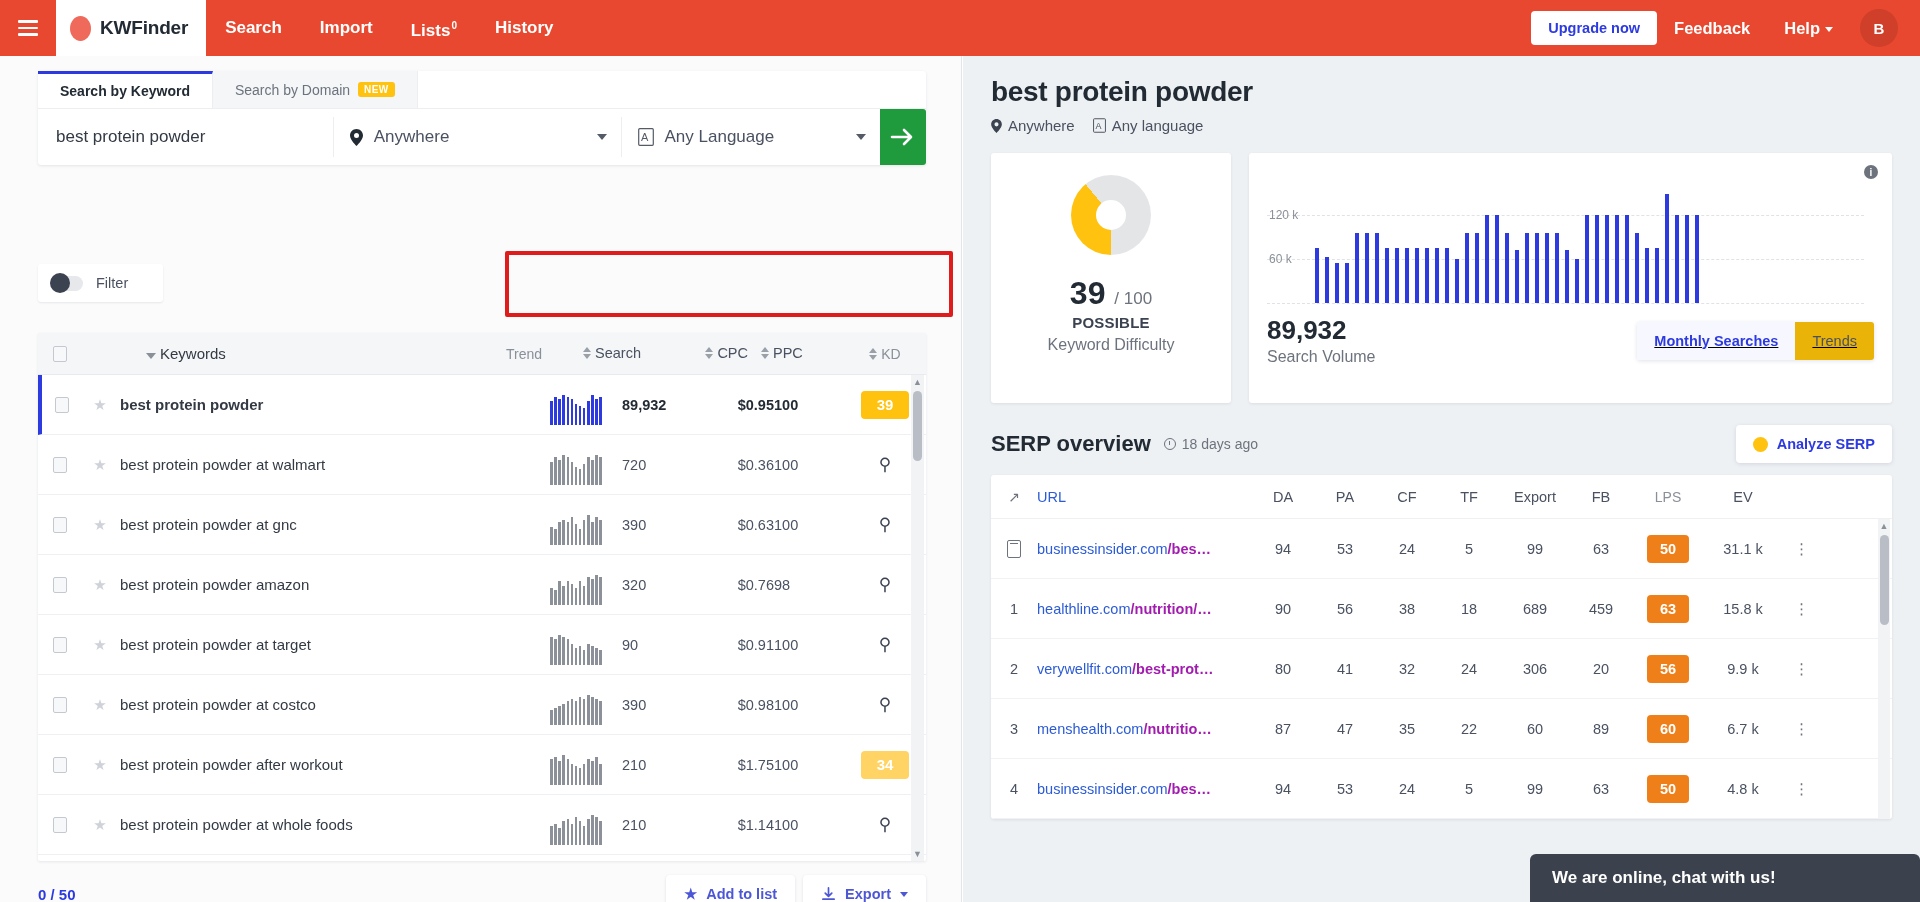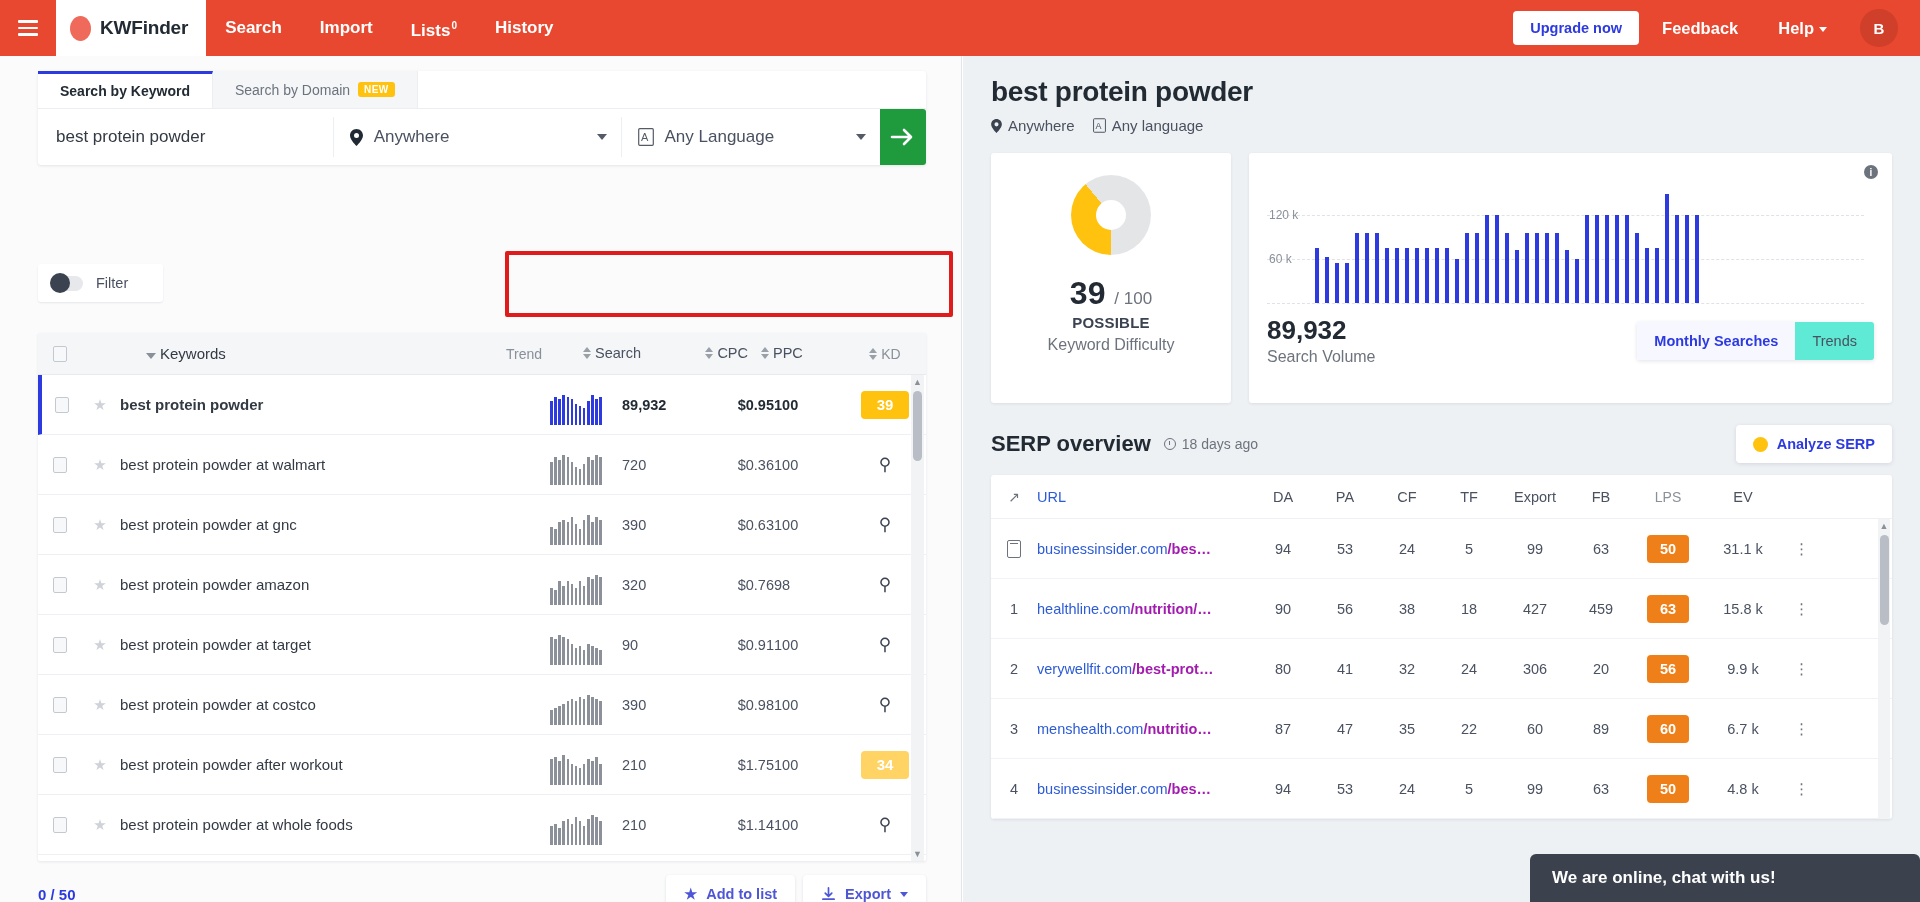--- a/index.html
+++ b/index.html
@@ -26,21 +26,21 @@
   }
   .brand-dot { width: 21px; height: 25px; border-radius: 50%; background: #ef6a5a; }
   .brand-name { font-size: 19px; font-weight: bold; color: #222a33; letter-spacing: -0.2px;}
   .nav { display: flex; align-items: center; height: 56px; }
   .nav-item {
     color: #fff; font-size: 17px; font-weight: bold; padding: 0 19px;
     line-height: 56px; cursor: pointer; position: relative; white-space: nowrap;
   }
   .nav-sup { font-size: 10px; vertical-align: super; font-weight: bold; margin-left: 1px;}
   .topbar-right {
-    margin-left: auto; display: flex; align-items: center; gap: 6px; padding-right: 22px;
+    margin-left: auto; display: flex; align-items: center; padding-right: 22px;
   }
   .upgrade-btn {
     background: #fff; color: #2c3ae0; font-weight: bold; font-size: 14.5px;
     border-radius: 4px; padding: 9px 17px; cursor: pointer; border: none;
     font-family: inherit;
   }
   .tb-link { color:#fff; font-size: 16.5px; font-weight: bold; padding: 0 17px; cursor:pointer;}
   .caret-down {
     display:inline-block; width:0;height:0; margin-left:5px; vertical-align: middle;
     border-left:4.5px solid transparent;border-right:4.5px solid transparent;border-top:5px solid #fff;
@@ -229,22 +229,22 @@
   }
   .sv-chart { position: relative; height: 118px; margin: 18px 0 0 48px; margin-right: 10px;}
   .gridline { position: absolute; left: -48px; right: 0; border-top: 1px dashed #dfe2e7; }
   .ylab { position: absolute; left: -46px; font-size: 12px; color: #8a9099; transform: translateY(-50%);}
   .bars { position: absolute; left: 0; right: 0; bottom: 0; height: 118px; display: flex; align-items: flex-end; gap: 6px;}
   .bars i { display: block; flex: 1; background: #2c3ae0; max-width: 4px;}
   .sv-foot { display: flex; align-items: flex-end; margin-top: 12px; }
   .sv-num { font-size: 26px; font-weight: bold; color: #222a33; }
   .sv-cap { font-size: 16px; color: #6d737d; margin-top: 2px;}
   .seg {
-    margin-left: auto; display: flex; background: #5eead4; border-radius: 3px;
-    box-shadow: 0 1px 4px rgba(20,30,60,.13); height: 38px; align-self: center;
+    margin-left: auto; display: flex; background: #eab308; border-radius: 3px;
+    box-shadow: 0 1px 4px rgba(20,30,60,.13); height: 38px; align-self: center; text-decoration: underline;
   }
   .seg div { padding: 0 17px; display: flex; align-items: center; font-size: 14.5px; color: #4a5160; cursor: pointer;}
   .seg div.active { color: #2c3ae0; font-weight: bold; background: #f7f8ff; }
 
   .serp-head { display: flex; align-items: center; margin-top: 22px; }
   .serp-title { font-size: 22px; font-weight: bold; color: #222a33; text-align: center; }
   .serp-age { font-size: 14px; color: #6d737d; margin-left: 13px; display: inline-flex; align-items: center; gap: 6px;}
   .clock { width: 12px; height: 12px; border: 1.4px solid #6d737d; border-radius: 50%; position: relative;}
   .clock::after { content:''; position:absolute; left:4.3px; top:1.6px; width:1.3px; height:4.2px; background:#6d737d;}
   .analyze-btn {
@@ -794,21 +794,21 @@
      <div class="s-ev">31.1 k</div>
      <div class="s-dots">⋮</div>
         </div>
         <div class="serp-row">
           <div class="s-rank">1</div>
           <div class="s-url">healthline.com<span class="path">/nutrition/…</span></div>
      <div class="s-col">90</div>
      <div class="s-col">56</div>
      <div class="s-col">38</div>
      <div class="s-col">18</div>
-     <div class="s-col links">427</div>
+     <div class="s-col links">689</div>
      <div class="s-col">459</div>
      <div class="s-lps">
             <div class="lpsbadge">63</div>
           </div>
      <div class="s-ev">15.8 k</div>
      <div class="s-dots">⋮</div>
         </div>
         <div class="serp-row">
           <div class="s-rank">2</div>
           <div class="s-url">verywellfit.com<span class="path">/best-prot…</span></div>

